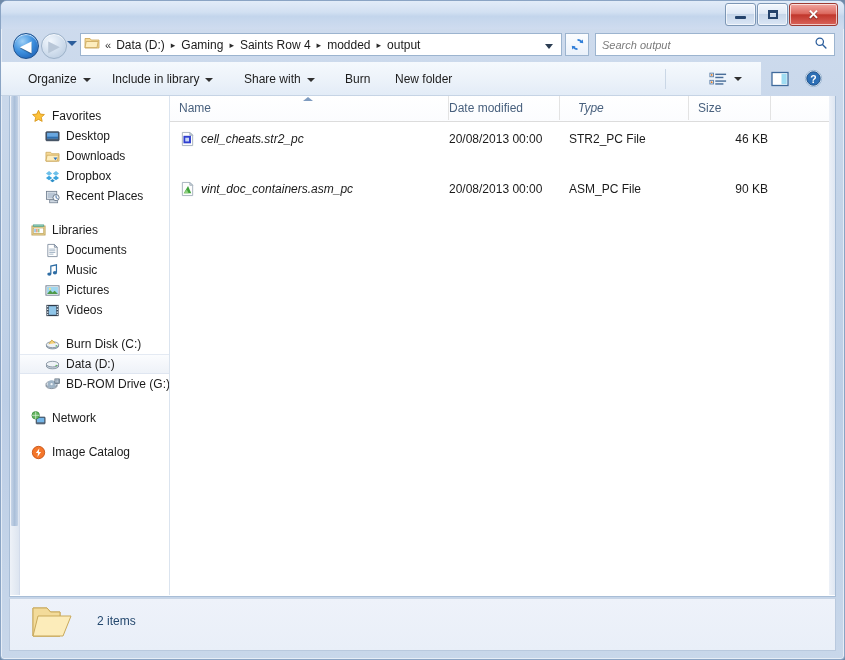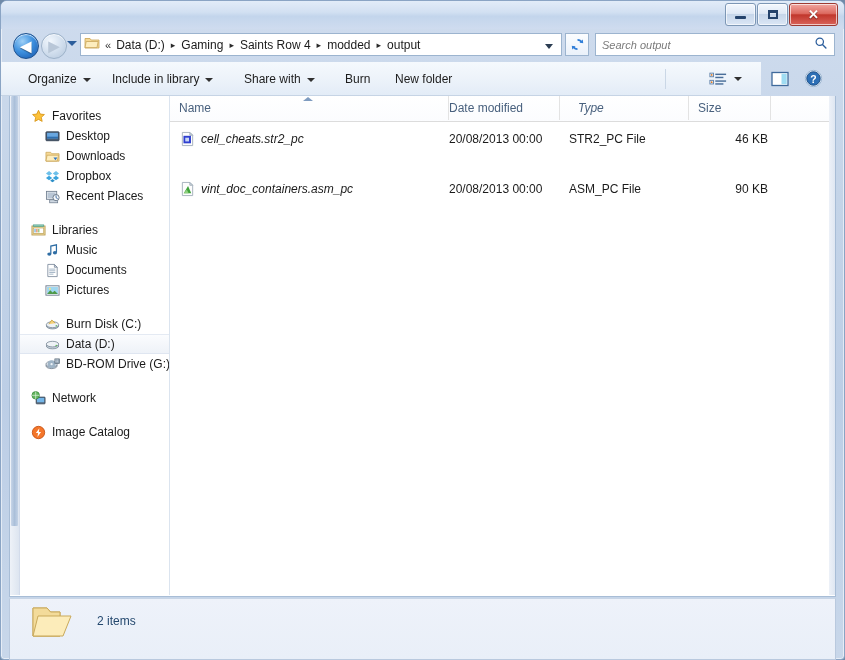--- a/index.html
+++ b/index.html
@@ -365,21 +365,21 @@
     position: absolute;
     right: 0; top: 0;
     width: 6px; height: 499px;
     background: linear-gradient(90deg,#edf1f8 0%, #dfe7f2 100%);
   }
 
   
   #statusbar {
     position: absolute;
     left: 9px; top: 598px;
-    width: 827px; height: 62px;
+    width: 827px; height: 53px;
     box-sizing: border-box;
     background: linear-gradient(180deg,#eef2fa 0%, #e9eff8 100%);
     border: 1px solid #b9c9de;
     border-top: 1px solid #c8d5e6;
   }
   #statusfolder {
     position: absolute;
     left: 20px; top: 5px;
     width: 42px; height: 38px;
   }
@@ -590,52 +590,71 @@
               <rect x="3.6" y="6.4" width="1.4" height="3.6" fill="#7ab4df"></rect>
               <rect x="5.6" y="6.4" width="1.4" height="3.6" fill="#e08b5c"></rect>
               <rect x="7.6" y="6.4" width="1.4" height="3.6" fill="#8fc47a"></rect>
             </svg>
           </span>
           <span>Libraries</span>
         </div>
         <div class="nav-row child">
           <span class="ico">
             <svg width="15" height="15" viewBox="0 0 16 16">
-              <path d="M6.2 11.5V3.3l6-1.3v8.2" fill="none" stroke="#2e6da4" stroke-width="1.3"></path>
-              <ellipse cx="4.6" cy="11.8" rx="2.2" ry="1.8" fill="#2e6da4"></ellipse>
-              <ellipse cx="10.6" cy="10.4" rx="2.2" ry="1.8" fill="#2e6da4"></ellipse>
-            </svg>
-          </span>
-          <span>Music</span>
-        </div>
-        <div class="nav-row child">
-          <span class="ico">
-            <svg width="15" height="15" viewBox="0 0 16 16">
               <path d="M3 1.5h7l3 3v10H3z" fill="#ffffff" stroke="#7b8a9b" stroke-width="0.9"></path>
               <path d="M10 1.5v3h3z" fill="#d8e1ea" stroke="#7b8a9b" stroke-width="0.9"></path>
               <g stroke="#8aa0b6" stroke-width="0.8">
                 <line x1="4.5" y1="6.5" x2="11" y2="6.5"></line>
                 <line x1="4.5" y1="8.3" x2="11" y2="8.3"></line>
                 <line x1="4.5" y1="10.1" x2="11" y2="10.1"></line>
                 <line x1="4.5" y1="11.9" x2="9" y2="11.9"></line>
               </g>
             </svg>
           </span>
           <span>Documents</span>
         </div>
         <div class="nav-row child">
           <span class="ico">
             <svg width="15" height="15" viewBox="0 0 16 16">
+              <path d="M6.2 11.5V3.3l6-1.3v8.2" fill="none" stroke="#2e6da4" stroke-width="1.3"></path>
+              <ellipse cx="4.6" cy="11.8" rx="2.2" ry="1.8" fill="#2e6da4"></ellipse>
+              <ellipse cx="10.6" cy="10.4" rx="2.2" ry="1.8" fill="#2e6da4"></ellipse>
+            </svg>
+          </span>
+          <span>Music</span>
+        </div>
+        <div class="nav-row child">
+          <span class="ico">
+            <svg width="15" height="15" viewBox="0 0 16 16">
               <rect x="1" y="3" width="14" height="10" fill="#ffffff" stroke="#6f7d8e" stroke-width="1"></rect>
               <rect x="2.2" y="4.2" width="11.6" height="7.6" fill="#9fd7f0"></rect>
               <path d="M2.2 11.8l3.4-4.2 2.5 2.6 2.2-2 3.5 3.6z" fill="#4f9a4a"></path>
               <circle cx="5.2" cy="6.2" r="1.1" fill="#fbe37a"></circle>
             </svg>
           </span>
           <span>Pictures</span>
+        </div>
+        <div class="nav-row child">
+          <span class="ico">
+            <svg width="15" height="15" viewBox="0 0 16 16">
+              <rect x="1.5" y="2" width="13" height="12" fill="#2f3b4b"></rect>
+              <rect x="4" y="3.4" width="8" height="9.2" fill="#8fc5e8"></rect>
+              <g fill="#e6edf4">
+                <rect x="2.2" y="3" width="1.3" height="1.5"></rect>
+                  <rect x="2.2" y="6" width="1.3" height="1.5"></rect>
+                <rect x="2.2" y="9" width="1.3" height="1.5"></rect>
+                  <rect x="2.2" y="11.6" width="1.3" height="1.4"></rect>
+                <rect x="12.5" y="3" width="1.3" height="1.5"></rect>
+                  <rect x="12.5" y="6" width="1.3" height="1.5"></rect>
+                <rect x="12.5" y="9" width="1.3" height="1.5"></rect>
+                  <rect x="12.5" y="11.6" width="1.3" height="1.4"></rect>
+              </g>
+            </svg>
+          </span>
+          <span>Videos</span>
         </div>
 
         <div class="nav-gap"></div>
 
         <div class="nav-row child">
           <span class="ico">
             <svg width="15" height="15" viewBox="0 0 16 16">
               <ellipse cx="8" cy="9.5" rx="6.6" ry="3.2" fill="#c9d3dd" stroke="#70808f" stroke-width="0.8"></ellipse>
               <ellipse cx="8" cy="8.2" rx="6.6" ry="3.2" fill="#eef2f6" stroke="#70808f" stroke-width="0.8"></ellipse>
               <path d="M4 7.6l3.3-4.4 3.6 3.4" fill="#f6d37a" stroke="#c19a36" stroke-width="0.8"></path>

